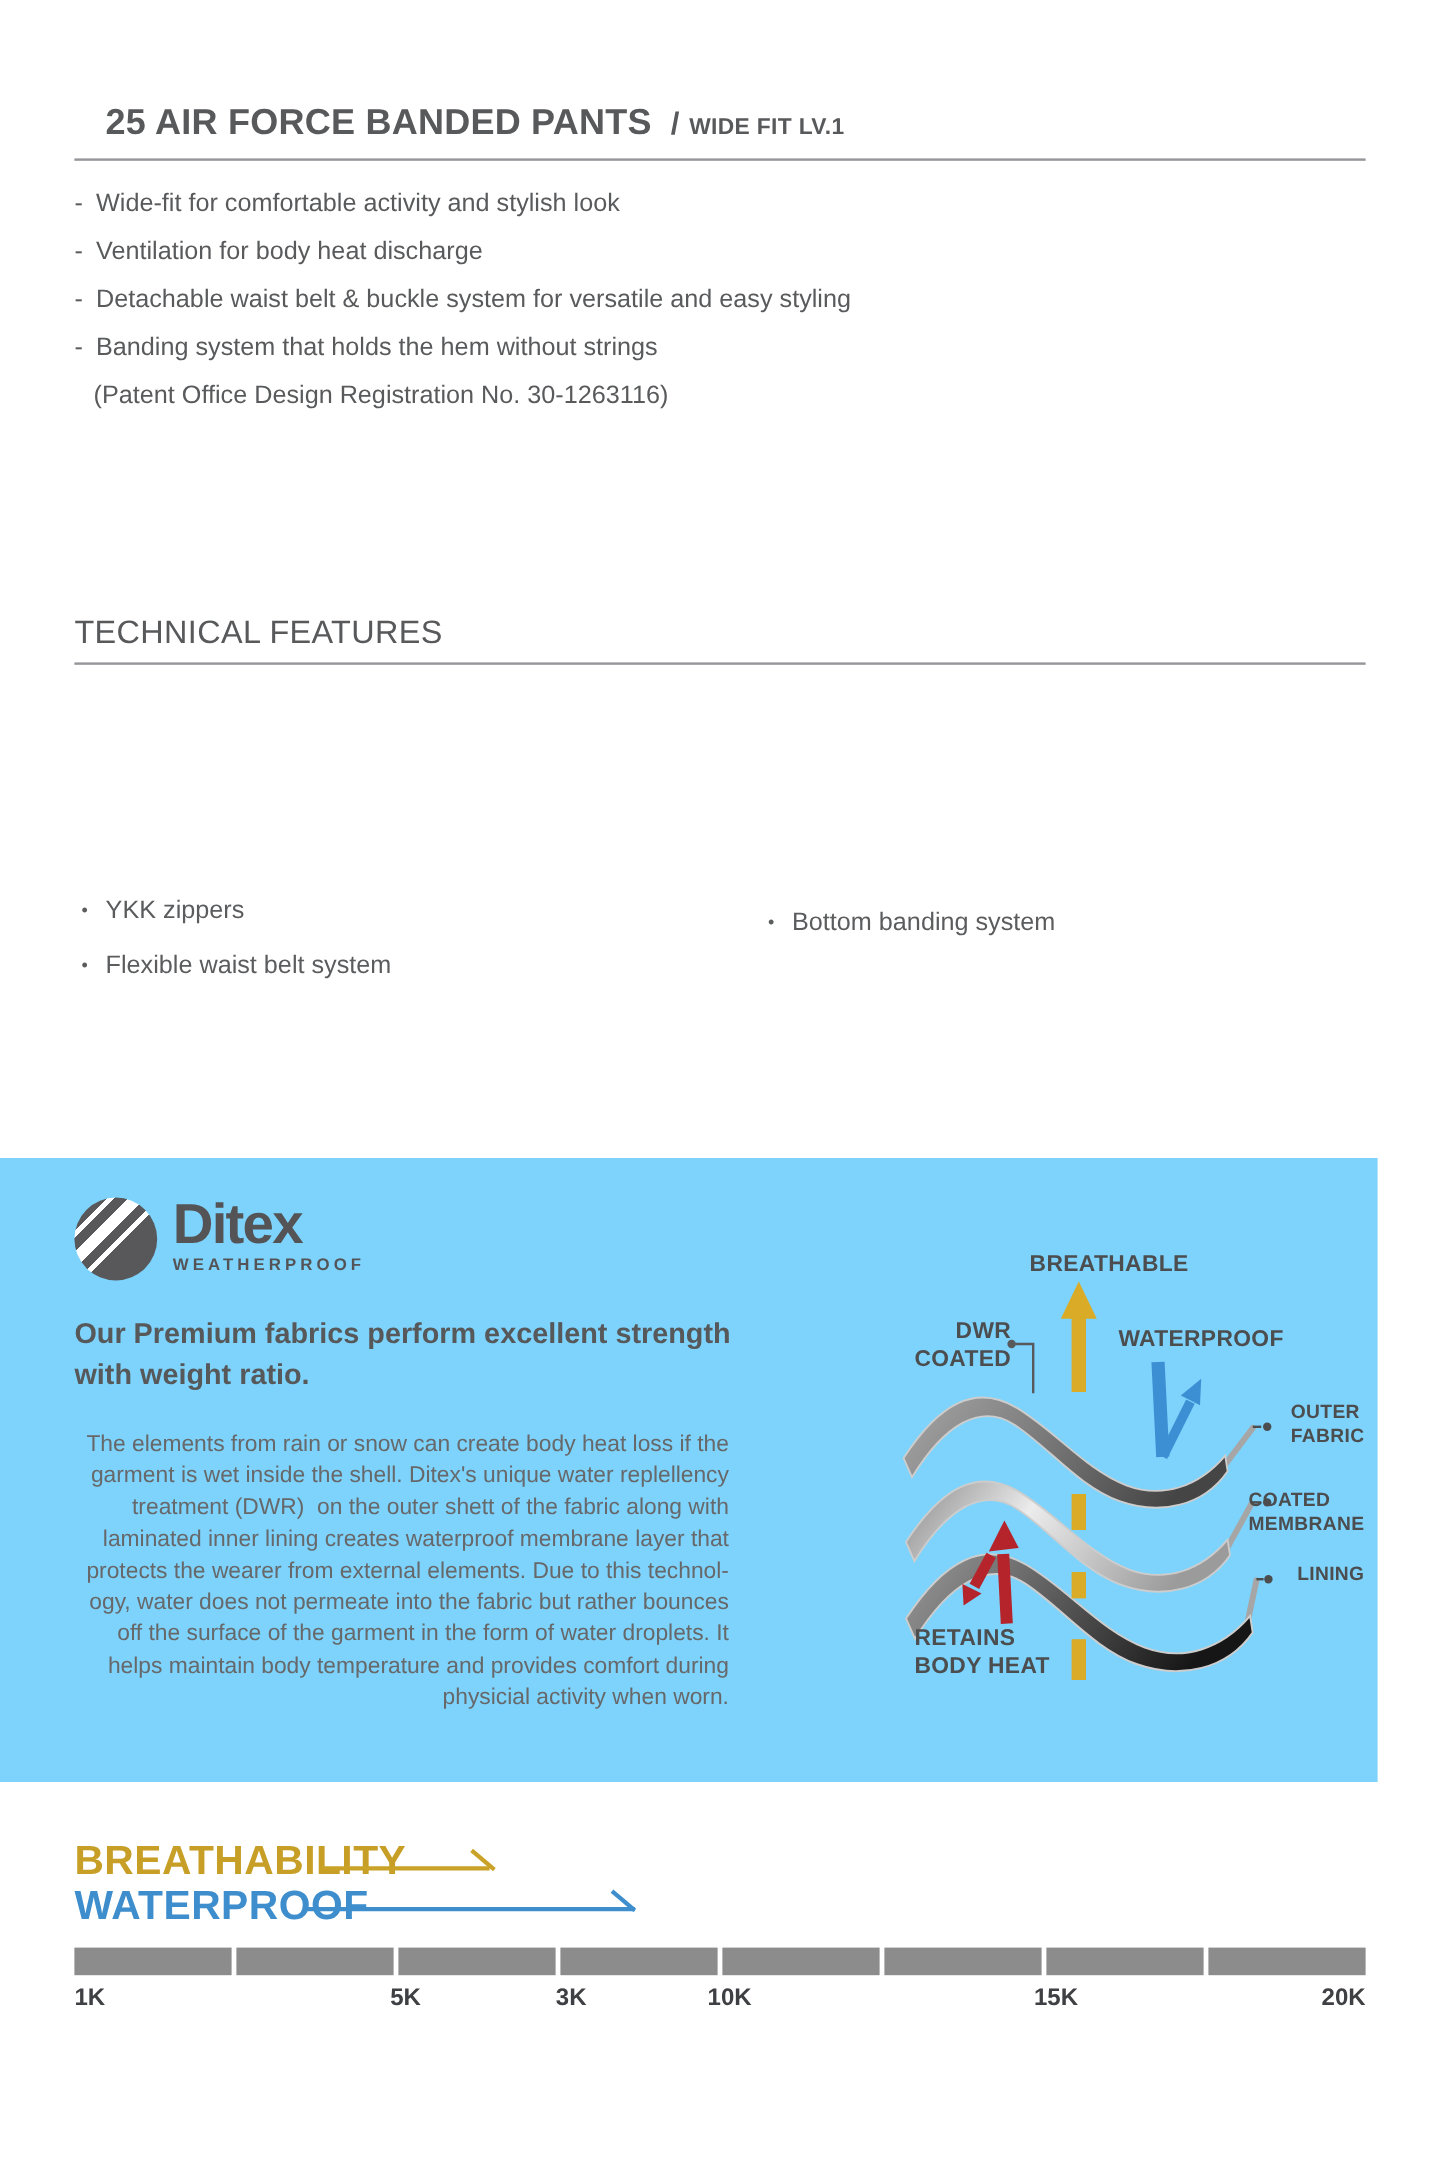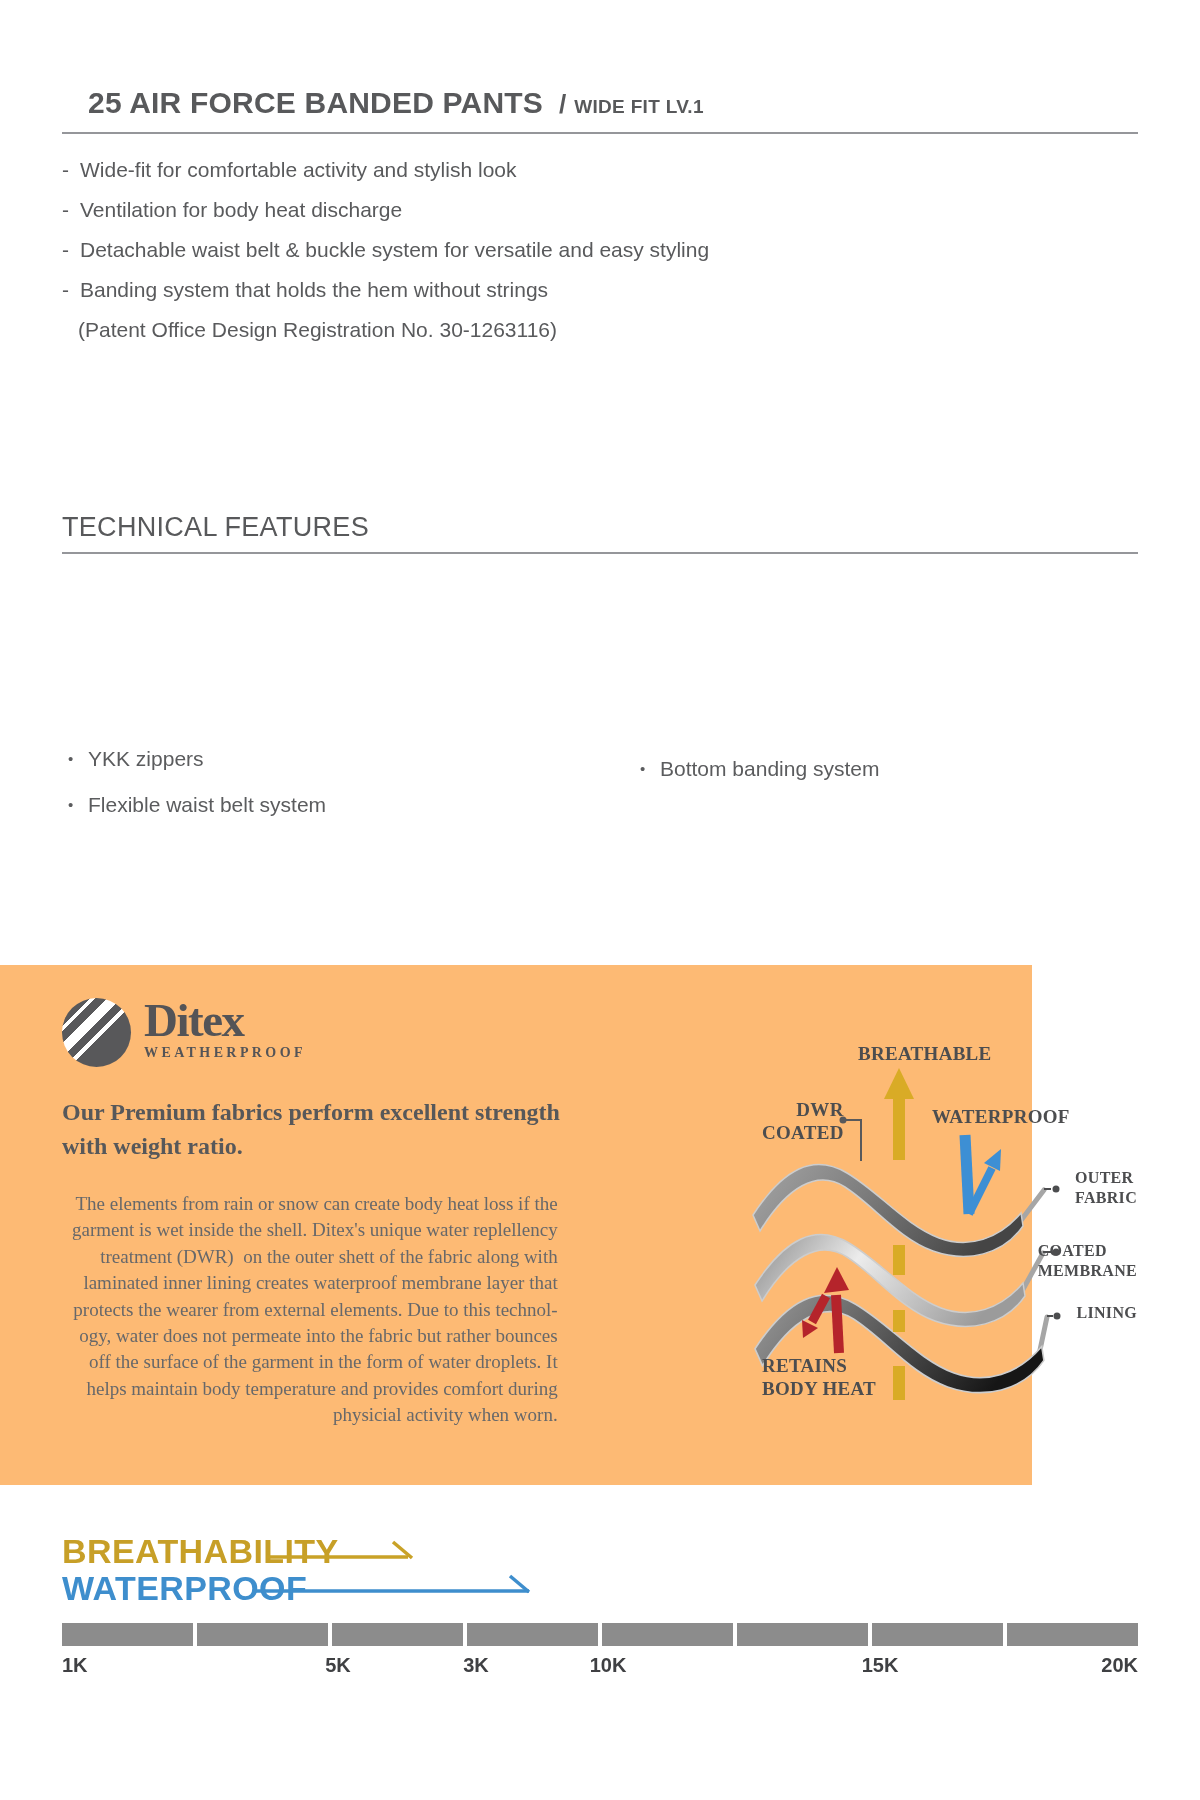--- a/index.html
+++ b/index.html
@@ -23,21 +23,21 @@
 
   
   .tech-heading{position:absolute;left:62px;top:512px;margin:0;font-size:27px;font-weight:400;color:#58595b;letter-spacing:0.3px;}
   .materials{position:absolute;left:68px;top:588px;font-size:21px;line-height:39px;color:#5b5c5e;}
   .bullet{display:inline-block;width:20px;font-size:15px;vertical-align:2px;color:#5b5c5e;}
   .mat-text{white-space:pre;}
   .col-left{position:absolute;left:68px;top:718px;font-size:21px;line-height:46px;color:#5b5c5e;margin-top:18px;}
   .col-right{position:absolute;left:640px;top:750px;font-size:21px;line-height:38px;color:#5b5c5e;}
 
   
-  .ditex-section{position:absolute;left:0;top:965px;width:1032px;height:520px;background:#fdba74;font-family:Liberation Serif, serif;}
+  .ditex-section{position:absolute;left:0;top:965px;width:1148px;height:520px;background:#7dd3fc;}
   .logo{position:absolute;left:62px;top:33px;display:flex;align-items:flex-start;}
   .logo-circle{width:69px;height:69px;border-radius:50%;
     background:linear-gradient(135deg,
       #58585a 0 20px, #ffffff 20px 24px, #58585a 24px 32px, #ffffff 32px 42px,
       #58585a 42px 50px, #ffffff 50px 54px, #58585a 54px 100%);}
   .logo-text{margin-left:13px;}
   .brand{font-size:47px;font-weight:800;letter-spacing:-1.5px;line-height:44px;color:#545457;}
   .brand-sub{font-size:14px;font-weight:700;letter-spacing:3.4px;color:#545457;margin-top:3px;}
   .headline{position:absolute;left:62px;top:130px;font-size:24px;font-weight:700;line-height:34px;color:#57585a;white-space:pre-line;}
   .bodytext{position:absolute;left:72px;top:226px;font-size:19px;line-height:26.4px;color:#67686a;white-space:pre-wrap;text-align:right;}

